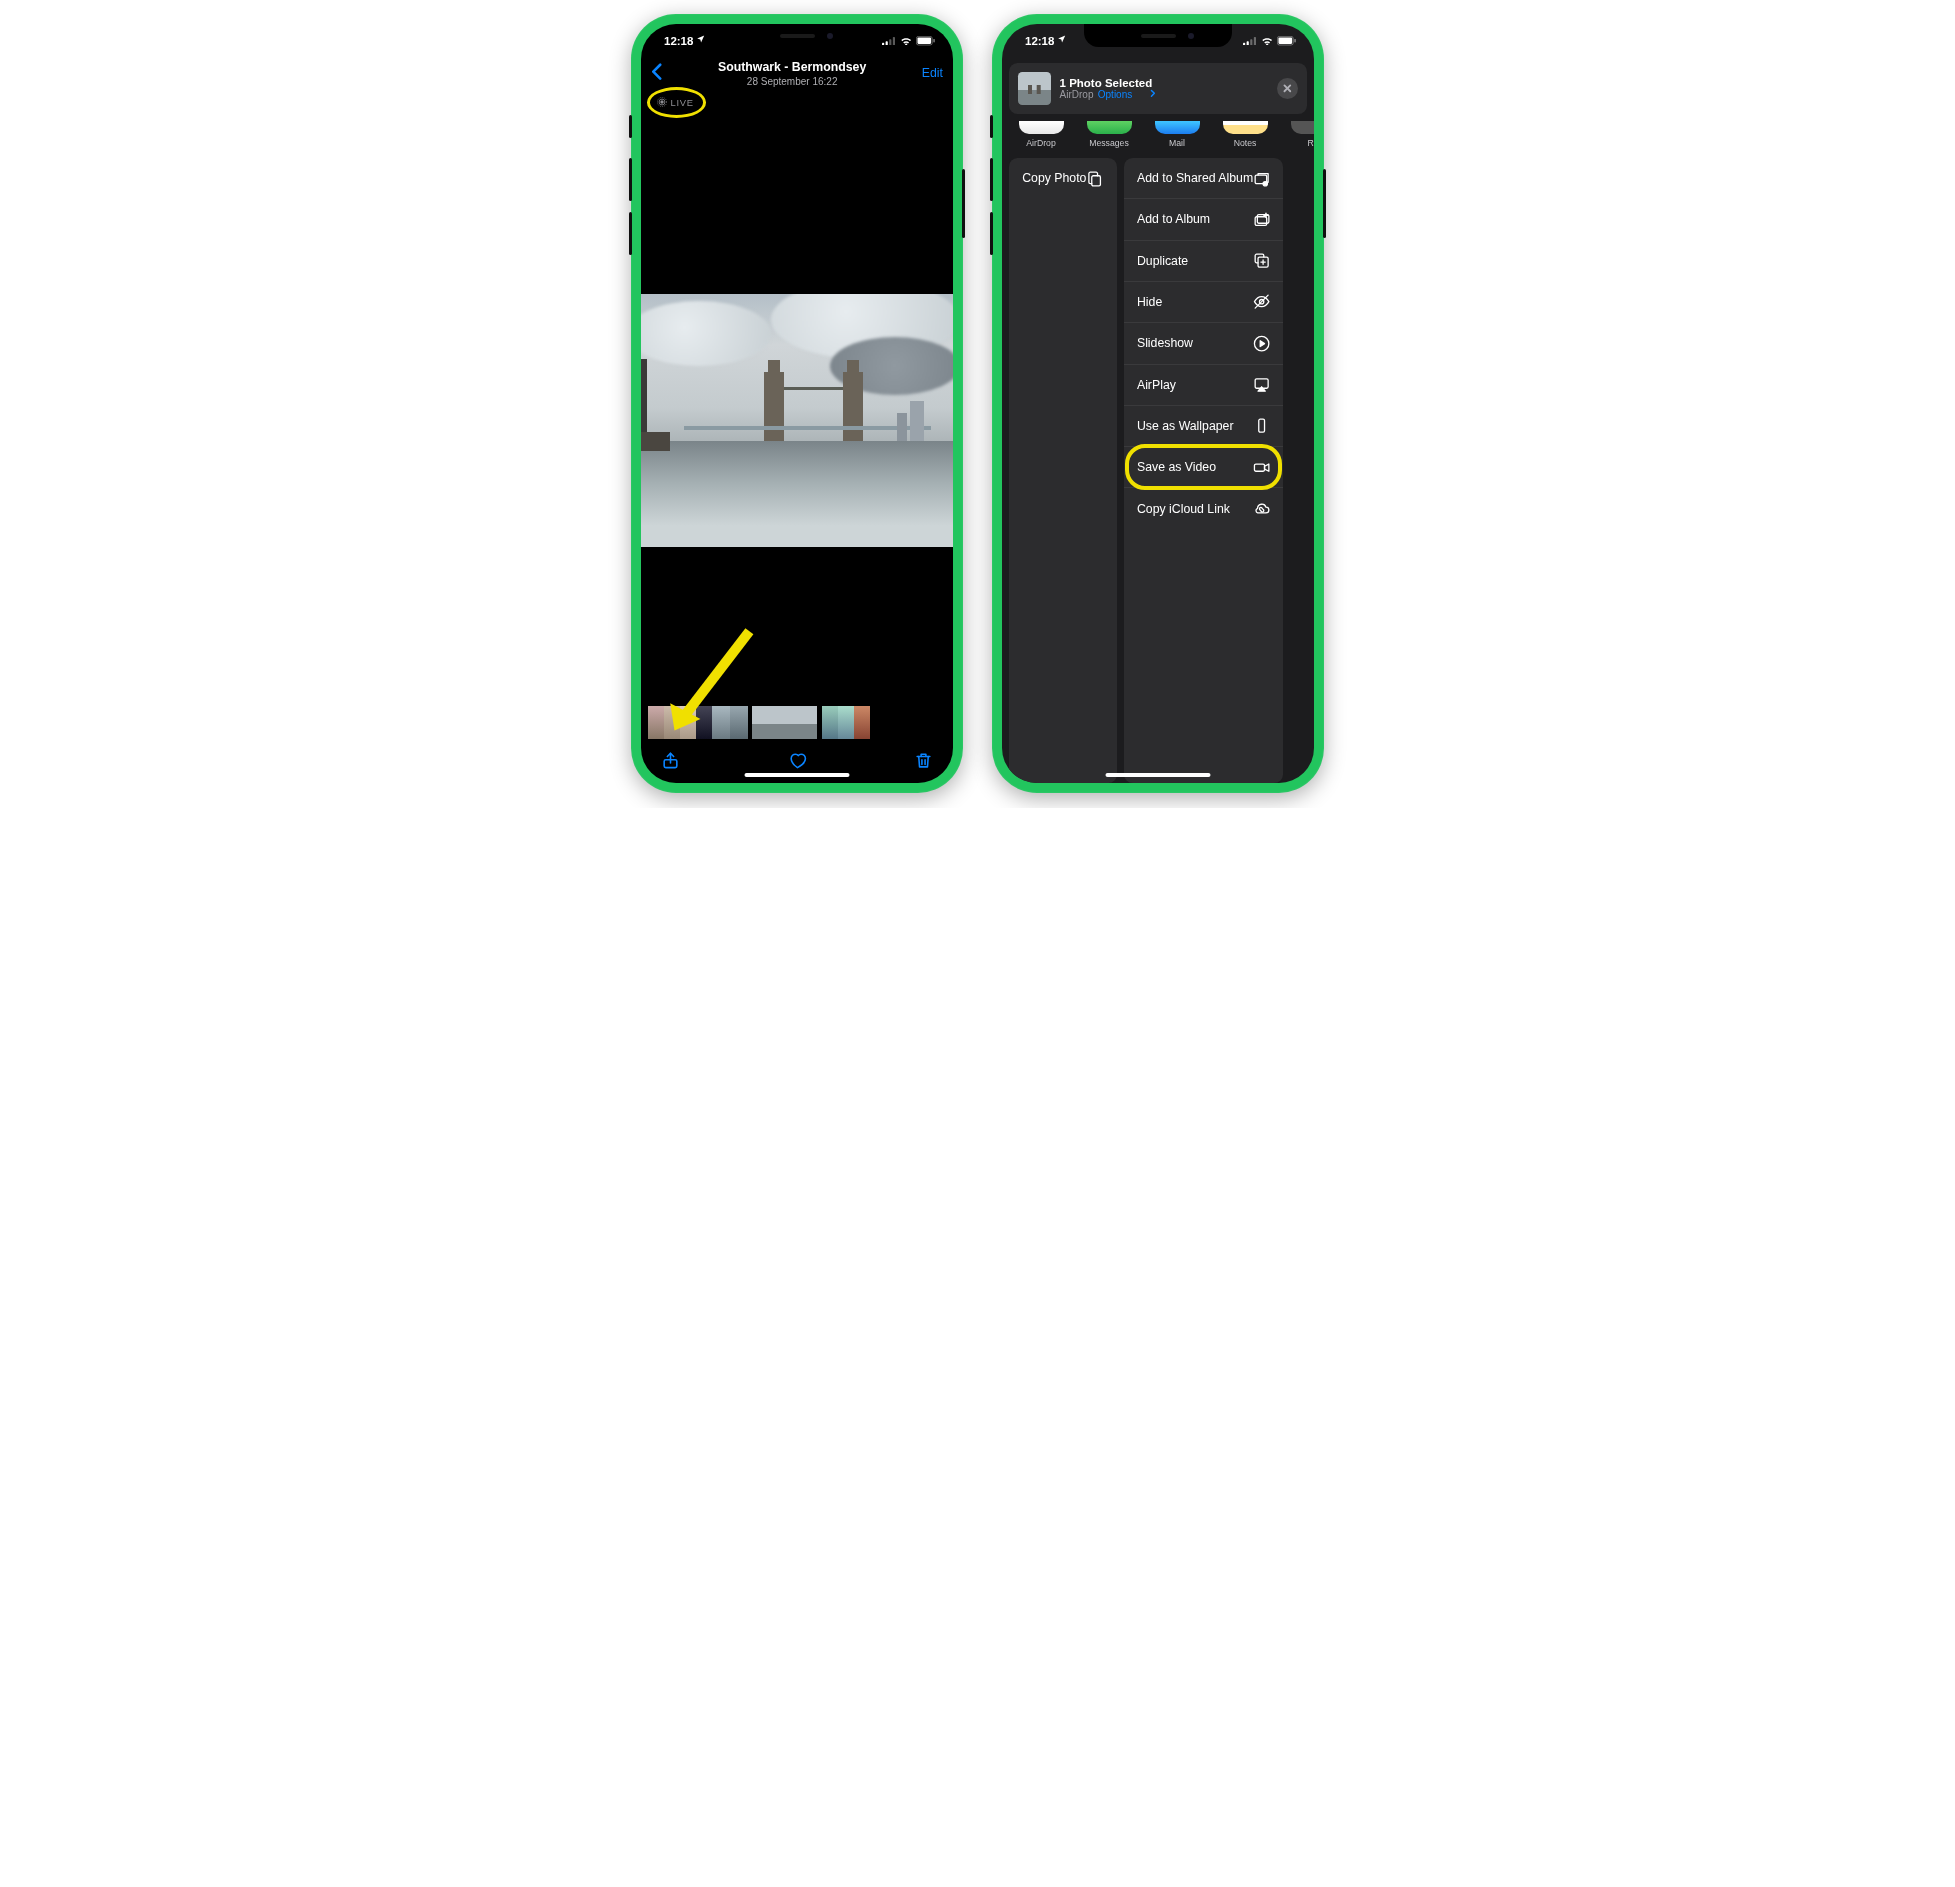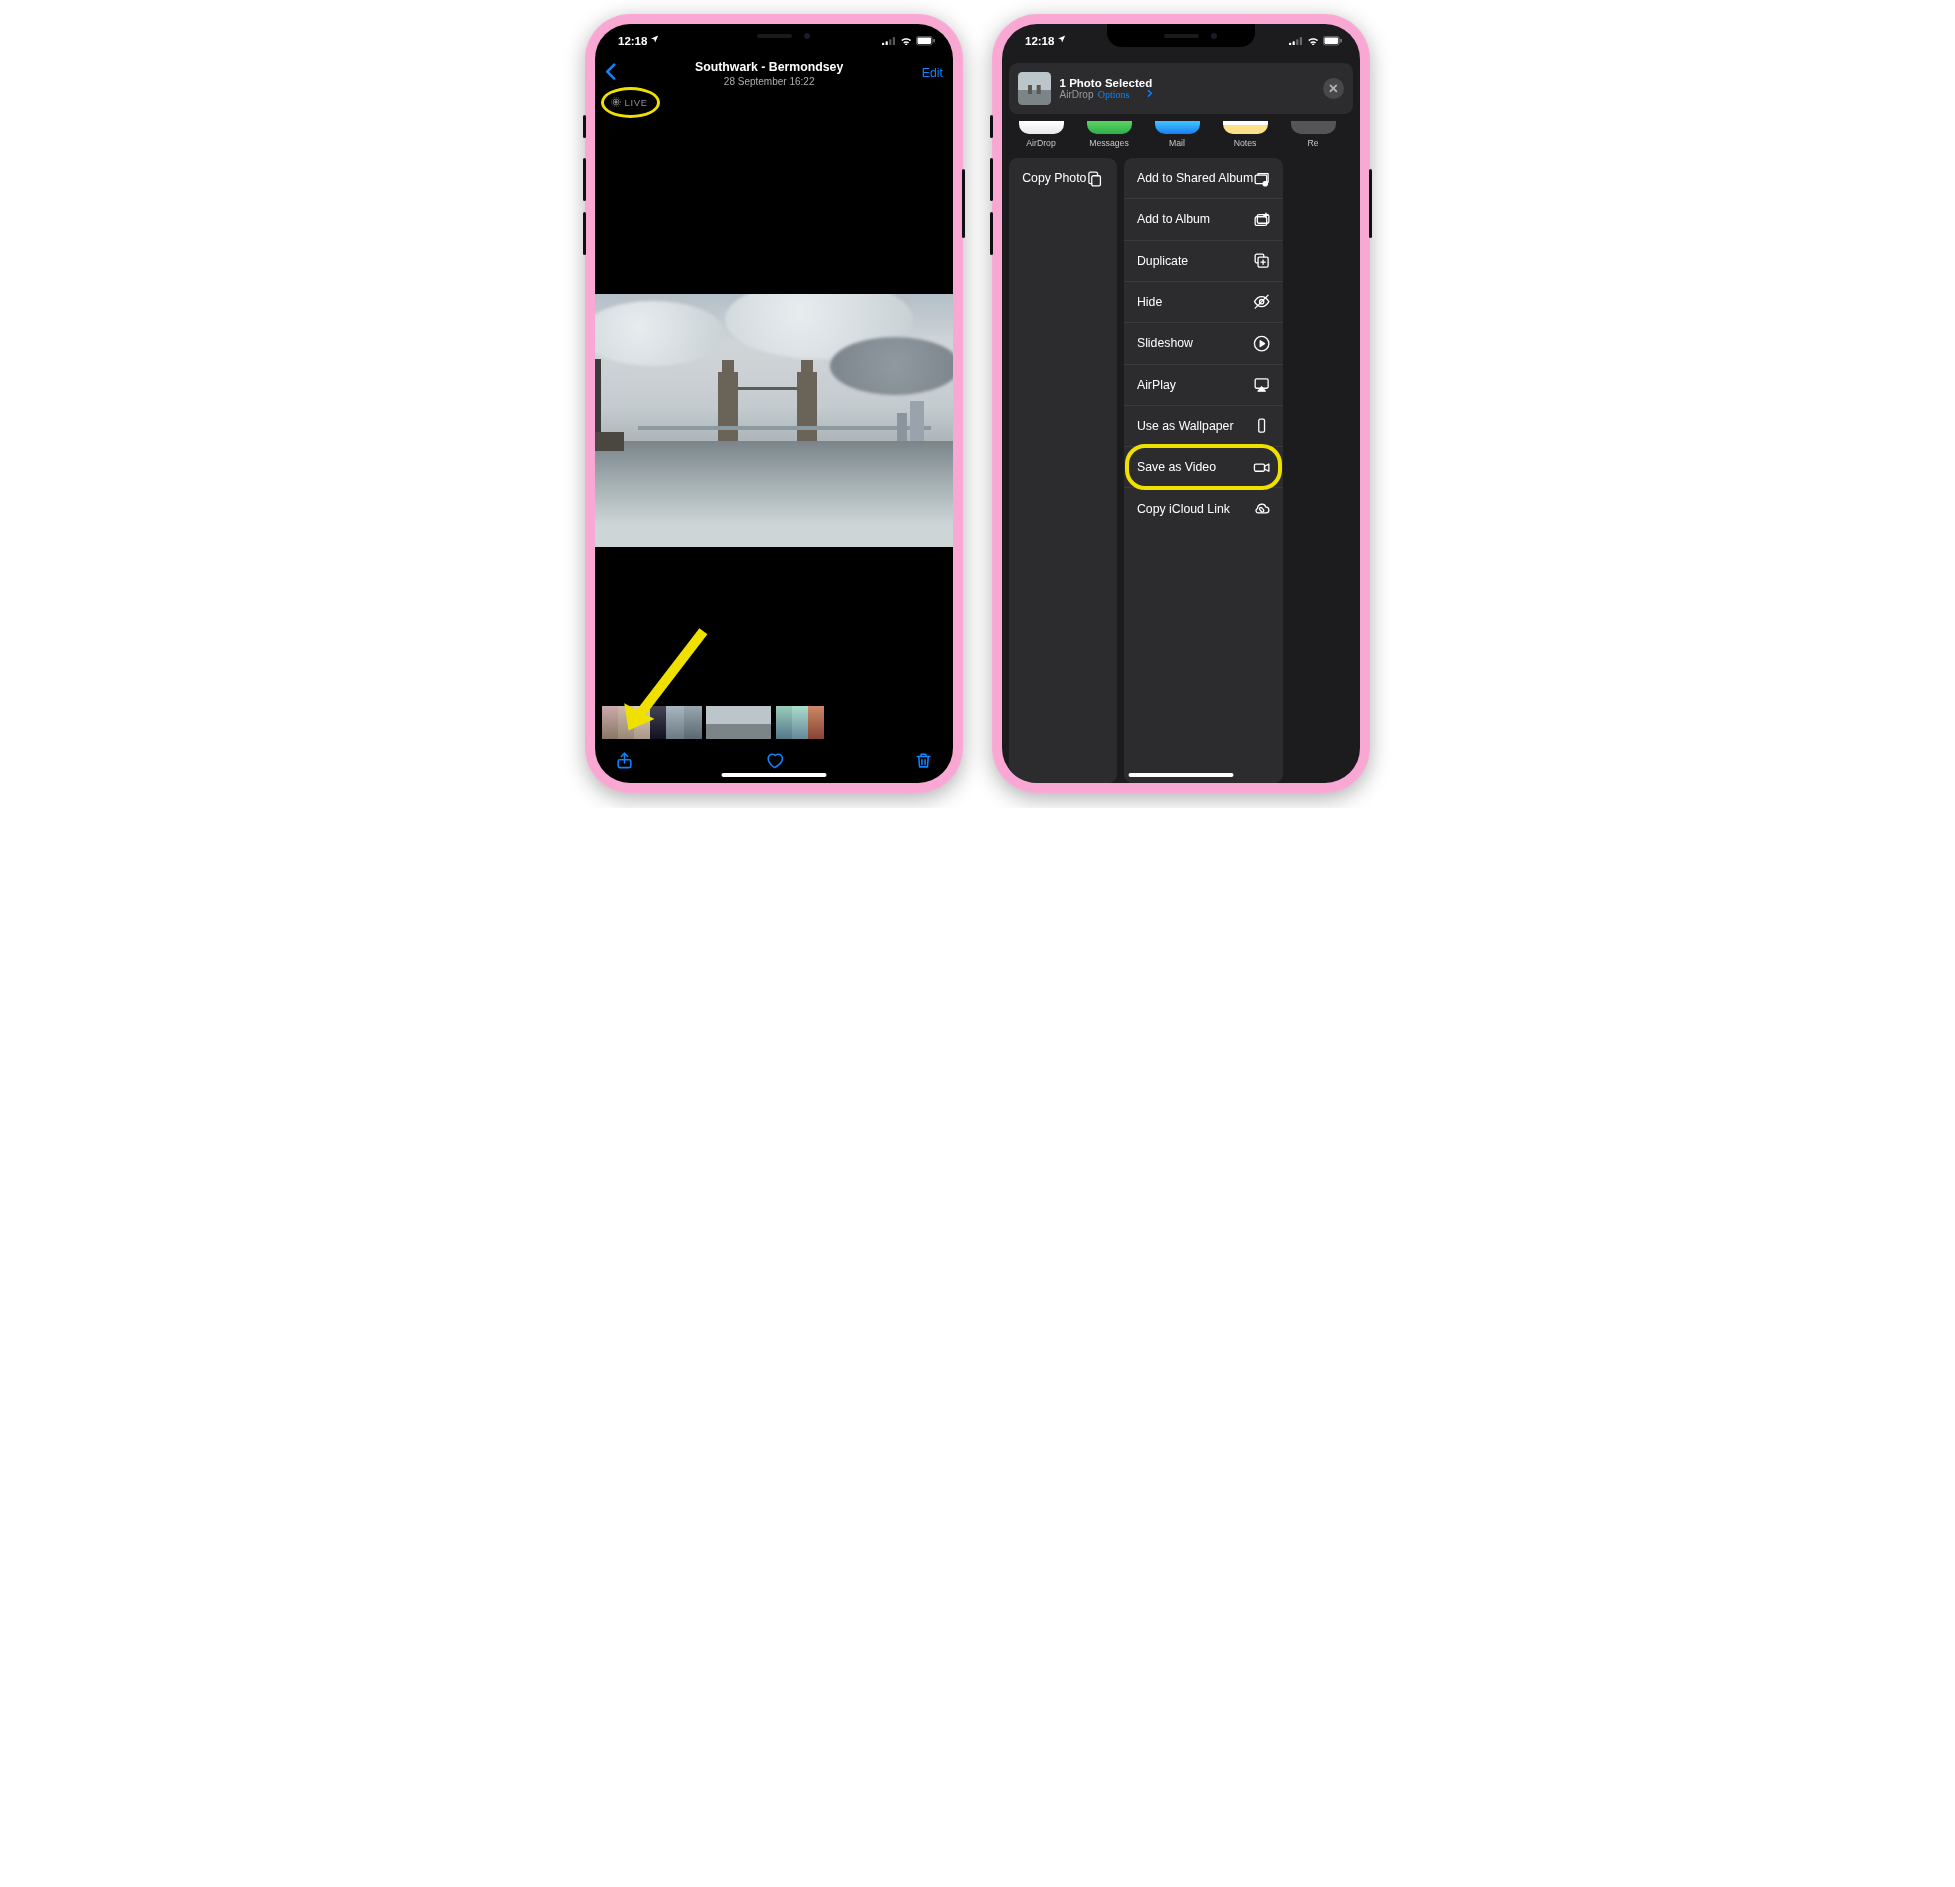--- a/index.html
+++ b/index.html
@@ -5,23 +5,23 @@
   body {
     margin: 0;
     padding: 14.4px;
     background: #ffffff;
     font-family: -apple-system, BlinkMacSystemFont, "Segoe UI", Helvetica, Arial, sans-serif;
     display: flex;
     gap: 29px;
     justify-content: center;
   }
   .phone {
-    width: 378px;
+    width: 332px;
     height: 779px;
-    background: #f9a8d4;
+    background: #22c55e;
     border-radius: 45px;
     padding: 10px;
     box-shadow: 0 5.8px 21.6px rgba(0,0,0,0.3), inset 0 0 2.2px rgba(255,255,255,0.15);
     position: relative;
     box-sizing: border-box;
   }
   .side-btn {
     position: absolute;
     background: #0f0f0f;
     border-radius: 2.2px;
@@ -198,21 +198,21 @@
     overflow: hidden;
   }
   .share-thumb::after{
     content:""; position:absolute; left:10px; top:13px; width:4.3px; height:8.7px; background:#5a5650;
     box-shadow: 8.7px 0 0 #5a5650;
   }
   .share-title-block { flex:1; }
   .share-title { color: #fff; font-size: 11.5px; font-weight: 600; }
   .share-sub { display:flex; gap:4.3px; align-items:center; font-size:10px; }
   .share-sub .loc { color:#9a9aa0; }
-  .share-sub .opt { color:#0a84ff; display:flex; gap:18px;font-family:Liberation Serif, serif; }
+  .share-sub .opt { color:#0a84ff; display:flex; gap:18px; }
   .close-btn {
     width: 21.6px; height: 21.6px; border-radius: 50%;
     background: #48484a; color:#a0a0a6;
     display:flex; align-items:center; justify-content:center;
     font-size: 11.5px; font-weight: 700;
   }
 
   .share-apps {
     display: flex;
     gap: 16px;

